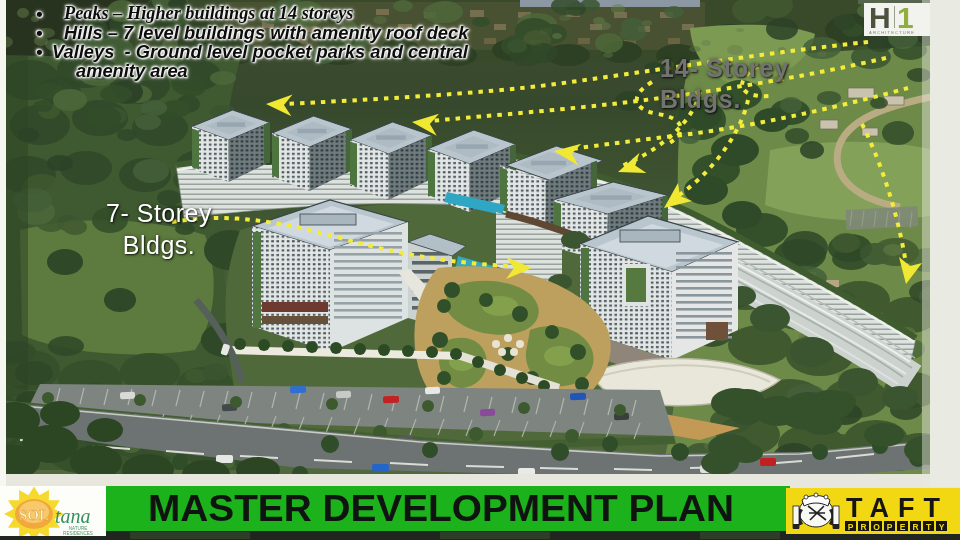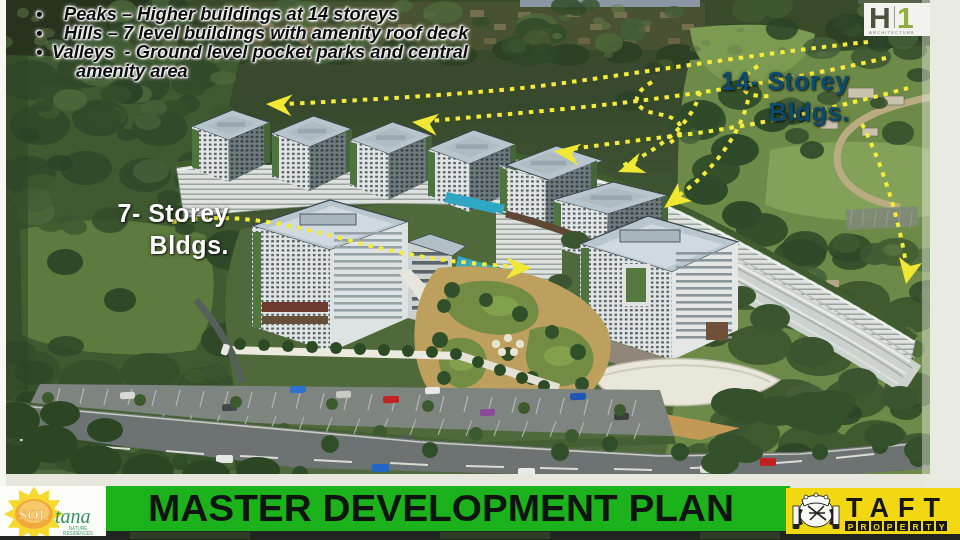--- a/index.html
+++ b/index.html
@@ -936,31 +936,31 @@
 <text x="876.5" y="529.5" font-size="8.5" font-weight="bold" fill="#f2d813" text-anchor="middle" font-family="Liberation Sans,sans-serif">O</text>
 <text x="889.5" y="529.5" font-size="8.5" font-weight="bold" fill="#f2d813" text-anchor="middle" font-family="Liberation Sans,sans-serif">P</text>
 <text x="902.5" y="529.5" font-size="8.5" font-weight="bold" fill="#f2d813" text-anchor="middle" font-family="Liberation Sans,sans-serif">E</text>
 <text x="915.5" y="529.5" font-size="8.5" font-weight="bold" fill="#f2d813" text-anchor="middle" font-family="Liberation Sans,sans-serif">R</text>
 <text x="928.5" y="529.5" font-size="8.5" font-weight="bold" fill="#f2d813" text-anchor="middle" font-family="Liberation Sans,sans-serif">T</text>
 <text x="941.5" y="529.5" font-size="8.5" font-weight="bold" fill="#f2d813" text-anchor="middle" font-family="Liberation Sans,sans-serif">Y</text>
 </svg>
 
 <div class="lbl" style="left:28px;top:4px;width:500px;font-size:18.3px;line-height:19.2px;font-weight:bold;font-style:italic;color:#0d0d0d;text-shadow:0 0 2px #fff,0 0 3px #fff,1px 1px 2px #fff,-1px -1px 2px #fff,0 0 5px rgba(255,255,255,.9);">
 <div style="position:absolute;left:8px;top:0;">•</div>
-      <div style="position:absolute;left:36px;top:0;white-space:nowrap;">Peaks – Higher buildings at 14 storeys</div>
+      <div style="position:absolute;left:36px;top:0;white-space:nowrap;font-family:Liberation Serif, serif;">Peaks – Higher buildings at 14 storeys</div>
 <div style="position:absolute;left:8px;top:19px;">•</div>
       <div style="position:absolute;left:36px;top:19px;white-space:nowrap;text-align:center;">Hills – 7 level buildings with amenity roof deck</div>
 <div style="position:absolute;left:8px;top:38px;">•</div>
       <div style="position:absolute;left:24px;top:38px;white-space:nowrap;">Valleys&nbsp; - Ground level pocket parks and central</div>
 <div style="position:absolute;left:36px;top:57px;white-space:nowrap;margin-left:12px;">amenity area</div>
 </div>
 
-<div class="lbl" style="left:660px;top:66px;width:190px;text-align:right;font-size:25px;letter-spacing:0.8px;line-height:31px;font-weight:bold;color:#0c4a6e;text-shadow:1px 1px 2px rgba(0,0,0,.75),0 0 4px rgba(0,0,0,.4);">14- Storey<br>Bldgs.</div>
-
-<div class="lbl" style="left:89px;top:197px;width:140px;text-align:right;font-size:25px;letter-spacing:0.5px;line-height:32px;font-weight:bold;color:#fff;text-shadow:1px 1px 2px rgba(0,0,0,.75),0 0 4px rgba(0,0,0,.4);">7- Storey<br>Bldgs.</div>
+<div class="lbl" style="left:660px;top:53px;width:190px;text-align:left;font-size:25px;letter-spacing:0.8px;line-height:31px;font-weight:bold;color:#737373;text-shadow:1px 1px 2px rgba(0,0,0,.75),0 0 4px rgba(0,0,0,.4);">14- Storey<br>Bldgs.</div>
+
+<div class="lbl" style="left:89px;top:197px;width:140px;text-align:center;font-size:25px;letter-spacing:0.5px;line-height:32px;font-weight:normal;color:#fff;text-shadow:1px 1px 2px rgba(0,0,0,.75),0 0 4px rgba(0,0,0,.4);">7- Storey<br>Bldgs.</div>
 
 <div class="lbl" style="left:864px;top:3px;width:66px;height:33px;background:#f2f3ee;">
 <div style="position:absolute;left:5px;top:-2px;font-size:30px;font-weight:bold;color:#4d523f;">H</div>
 <div style="position:absolute;left:30px;top:3px;width:1px;height:22px;background:#9aa08e;"></div>
 <div style="position:absolute;left:33px;top:-2px;font-size:30px;font-weight:bold;color:#8fae3e;">1</div>
 <div style="position:absolute;left:5px;top:27px;font-size:4.2px;letter-spacing:1.1px;color:#7d8372;">ARCHITECTURE</div>
 </div>
 </div>
 
 </body></html>

